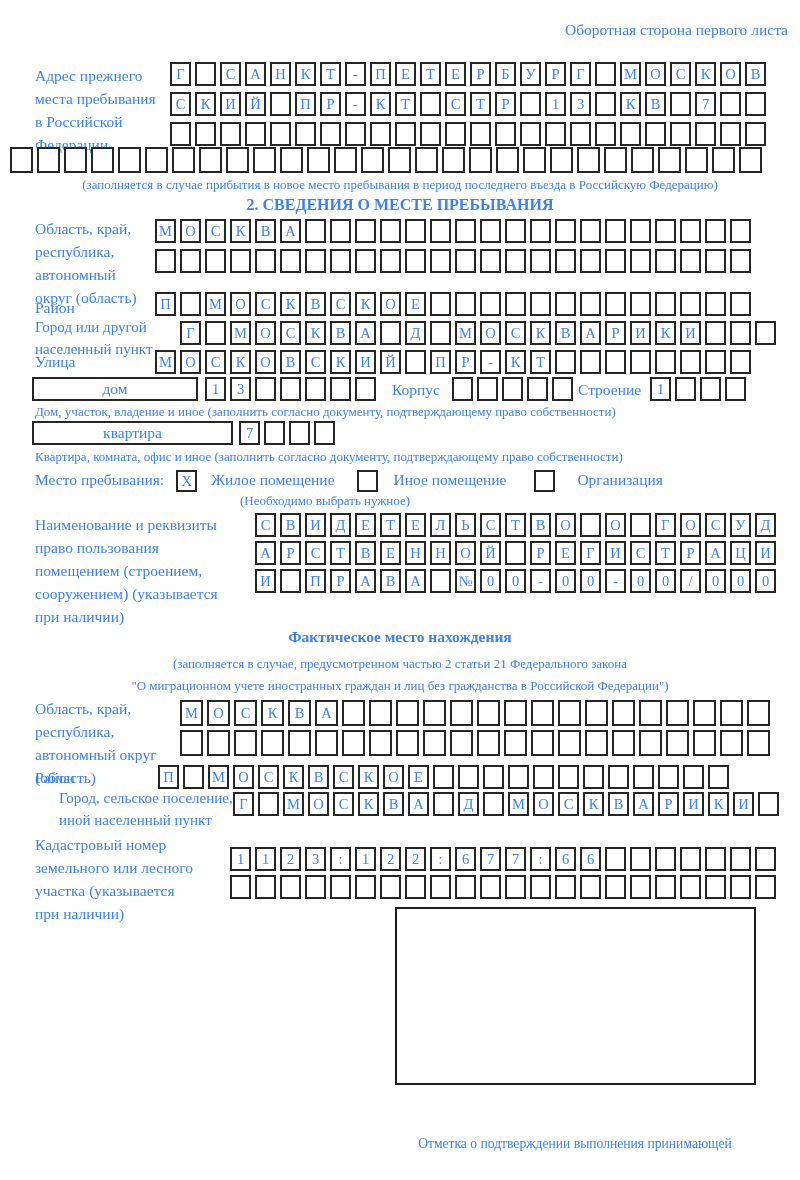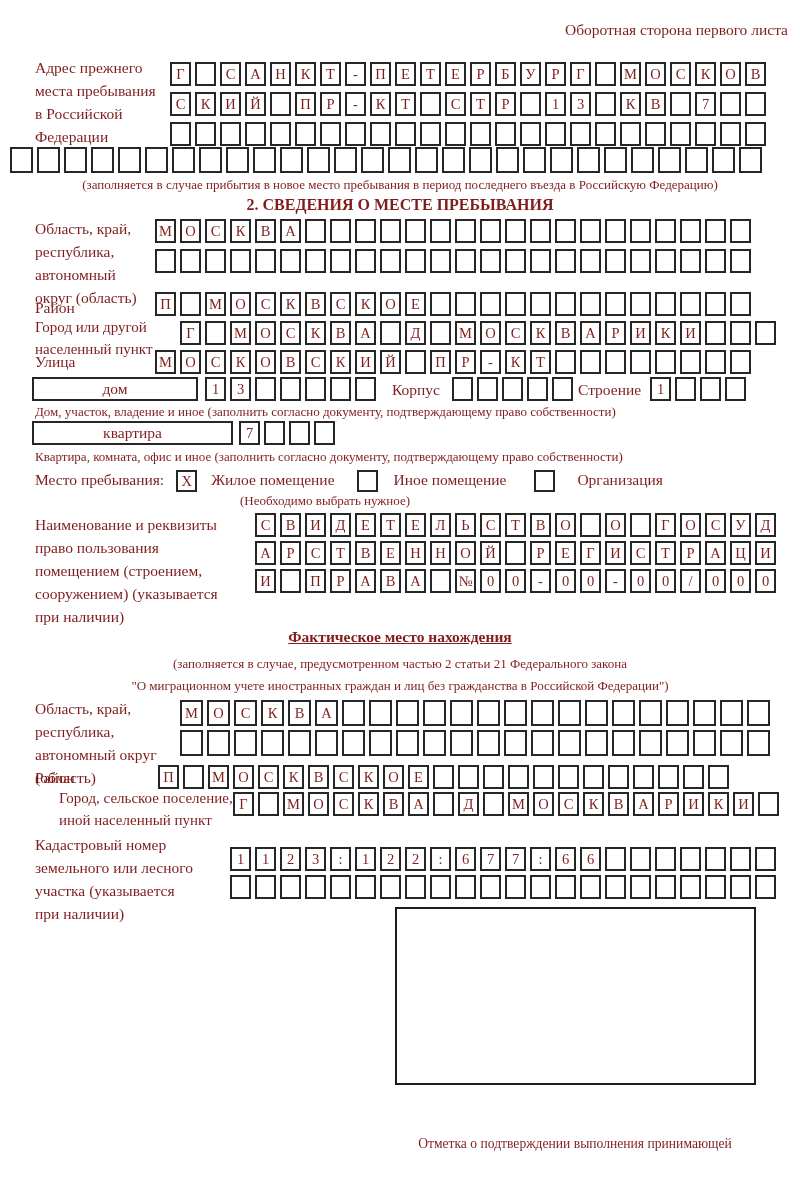--- a/index.html
+++ b/index.html
@@ -1,18 +1,18 @@
 <!DOCTYPE html>
 <html><head>
 <meta charset="utf-8">
 <style>
   html,body{margin:0;padding:0;background:#ffffff;}
   .page{
     position:relative;width:800px;height:1180px;margin:0 auto;background:#fff;
-    font-family:"Liberation Serif", serif;color:#7f1d1d;overflow:hidden;
+    font-family:"Liberation Serif", serif;color:#3b82f6;overflow:hidden;
   }
   .abs{position:absolute;}
   .lbl{font-size:15.5px;line-height:23px;white-space:pre;}
   .lbl-sm{font-size:15px;line-height:21.5px;white-space:pre;}
   .caption{font-size:13px;white-space:nowrap;}
   .center{left:0;width:800px;text-align:center;}
   .bold{font-weight:bold;}
   .g-row{position:absolute;display:flex;gap:4px;}
   .g-row .cell{
     flex:0 0 auto;width:21px;height:24px;box-sizing:border-box;
@@ -33,21 +33,21 @@
   }
   .note-block{font-size:13.6px;line-height:22px;text-align:center;white-space:pre;}
 </style>
 </head>
 <body>
 
 <div class="page">
 
   <div class="abs lbl" style="top:18px;right:12px;">Оборотная сторона первого листа</div>
 
-  <div class="abs" style="left:35px;top:56px;">
+  <div class="abs" style="left:35px;top:64px;">
     <div class="lbl">Адрес прежнего</div>
     <div class="lbl">места пребывания</div>
     <div class="lbl">в Российской</div>
     <div class="lbl">Федерации</div>
   </div>
   <div class="g-row" style="left:170px;top:62px;">
       <div class="cell">Г</div>
       <div class="cell"></div>
       <div class="cell">С</div>
       <div class="cell">А</div>
@@ -421,21 +421,21 @@
       <div class="cell">0</div>
       <div class="cell">-</div>
       <div class="cell">0</div>
       <div class="cell">0</div>
       <div class="cell">/</div>
       <div class="cell">0</div>
       <div class="cell">0</div>
       <div class="cell">0</div>
     </div>
 
-  <div class="abs bold center" style="top:628px;font-size:15.5px;text-decoration:underline;">Фактическое место нахождения</div>
+  <div class="abs bold center" style="top:628px;font-size:15.5px;">Фактическое место нахождения</div>
   <div class="abs caption center" style="top:656px;">(заполняется в случае, предусмотренном частью 2 статьи 21 Федерального закона</div>
   <div class="abs caption center" style="top:678px;">"О миграционном учете иностранных граждан и лиц без гражданства в Российской Федерации")</div>
 
   <div class="abs" style="left:35px;top:697px;">
     <div class="lbl">Область, край,</div>
     <div class="lbl">республика,</div>
     <div class="lbl">автономный округ</div>
     <div class="lbl">(область)</div>
   </div>
   <div class="g-row wide" style="left:180px;top:700px;">

